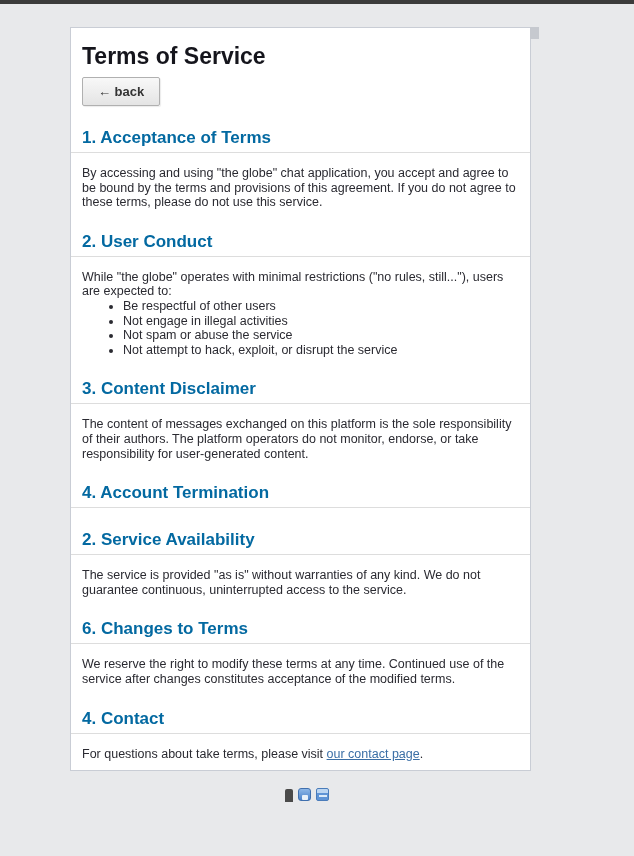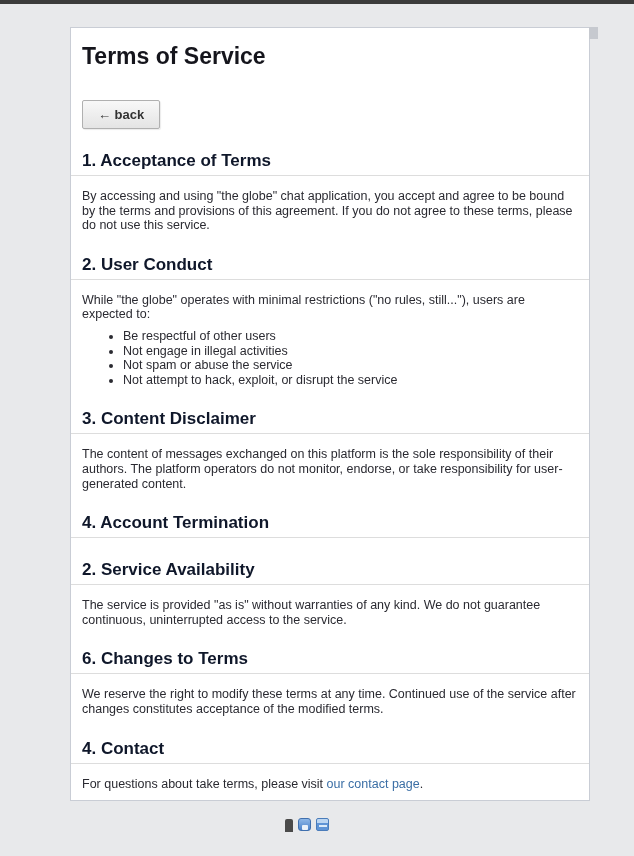--- a/index.html
+++ b/index.html
@@ -10,81 +10,82 @@
     background: #e8e9eb;
     font-family: "Liberation Sans", sans-serif;
   }
   .topbar {
     width: 634px; height: 4px;
     background: #3b3b3b;
   }
   .card {
     position: relative;
     margin: 23px 0 0 70px;
-    width: 520px;
+    width: 461px;
     background: #ffffff;
     border: 1px solid #c9cdd5;
     padding-bottom: 9px;
   }
   .scroll-artifact {
     position: absolute;
     top: -1px; right: -9px;
     width: 9px; height: 12px;
     background: #c6c9cf;
   }
   h1.page-title {
     margin: 15px 11px 0;
     font-size: 23px;
     line-height: 26px;
     font-weight: bold;
     color: #15151c;
     letter-spacing: 0px;
   }
   .back-button {
     display: inline-block;
-    margin: 31px 0 0 11px;
+    margin: 8px 0 0 11px;
     padding: 6px 15px;
     font-family: "Liberation Sans", sans-serif;
     font-size: 13px;
     font-weight: bold;
     color: #333333;
     background: linear-gradient(#f8f8f8, #e4e4e4);
     border: 1px solid #b0b0b0;
     border-radius: 2px;
     box-shadow: 1px 1px 1px rgba(0,0,0,0.08);
     cursor: pointer;
   }
   h2.section-heading {
     margin: 22px 0 0;
     padding: 0 11px 5px;
     font-size: 17px;
     line-height: 19px;
     font-weight: bold;
-    color: #0f172a;
+    color: #0369a1;
     border-bottom: 1px solid #dddddd;
   }
   p.section-body {
     margin: 13px 0 0;
     padding: 0 11px;
     font-size: 12.5px;
     line-height: 14.6px;
     color: #2a2a31;
   }
   ul.conduct-list {
-    margin: 7px 0 0;
+    margin: 0 0 0;
     padding: 0 0 0 52px;
     list-style: disc;
   }
   ul.conduct-list li {
     font-size: 12.5px;
     line-height: 14.6px;
     color: #2a2a31;
   }
   a.contact-link {
     color: #3a6ea5;
+    text-decoration: underline;
     cursor: pointer;
   }
   .footer-icons {
     margin: 17px 0 0 70px;
     width: 461px;
     display: flex;
     justify-content: center;
     align-items: flex-start;
     gap: 5px;
     padding-left: 12px;

